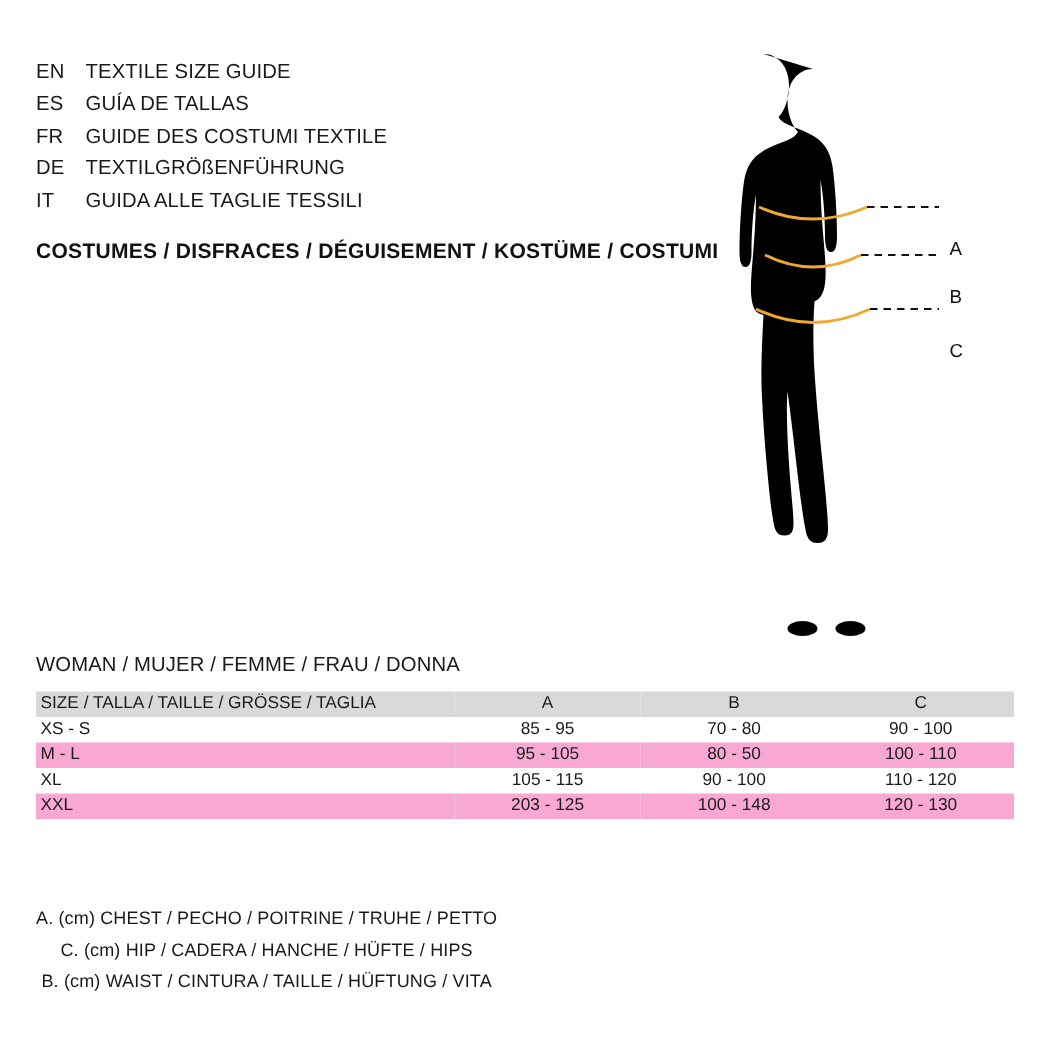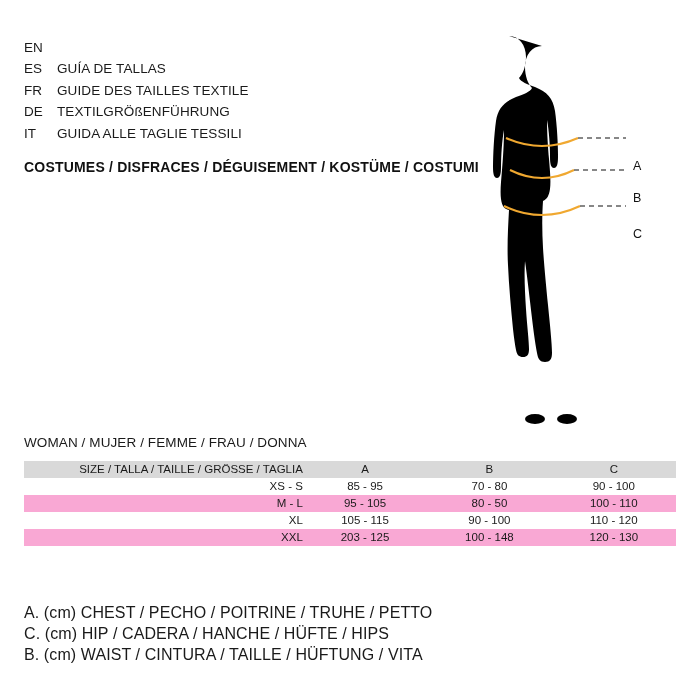--- a/index.html
+++ b/index.html
@@ -94,60 +94,62 @@
   table.size-table th,
   table.size-table td {
     padding: 0;
     height: 17px;
     line-height: 17px;
     font-weight: normal;
     color: #1a1a1a;
   }
   table.size-table th.col-label,
   table.size-table td.col-label {
-    text-align: right;
+    text-align: left;
     padding-left: 3px;
     width: 278px;
   }
   table.size-table th.col-val,
   table.size-table td.col-val {
     text-align: center;
     width: 124px;
   }
   tr.head-row { background: #d9d9d9; }
   tr.row-alt { background: #f9a8d4; }
   tr.row-plain { background: #ffffff; }
 
   
   .footnotes {
     position: absolute;
     left: 24px;
     top: 602px;
-    font-size: 16px;
+    font-size: 12px;
     line-height: 21px;
     color: #1a1a1a;
+    text-align: center;
   }
   .footnote { white-space: nowrap; letter-spacing: 0.1px; }
 </style>
 </head>
 <body>
 
 <div class="page">
 
   <div class="lang-block">
     <div class="lang-row">
       <span class="lang-code">EN</span>
+      <span class="lang-title">TEXTILE SIZE GUIDE</span>
     </div>
     <div class="lang-row">
       <span class="lang-code">ES</span>
       <span class="lang-title">GUÍA DE TALLAS</span>
     </div>
     <div class="lang-row">
       <span class="lang-code">FR</span>
-      <span class="lang-title">GUIDE DES TAILLES TEXTILE</span>
+      <span class="lang-title">GUIDE DES COSTUMI TEXTILE</span>
     </div>
     <div class="lang-row">
       <span class="lang-code">DE</span>
       <span class="lang-title">TEXTILGRÖßENFÜHRUNG</span>
     </div>
     <div class="lang-row">
       <span class="lang-code">IT</span>
       <span class="lang-title">GUIDA ALLE TAGLIE TESSILI</span>
     </div>
   </div>

